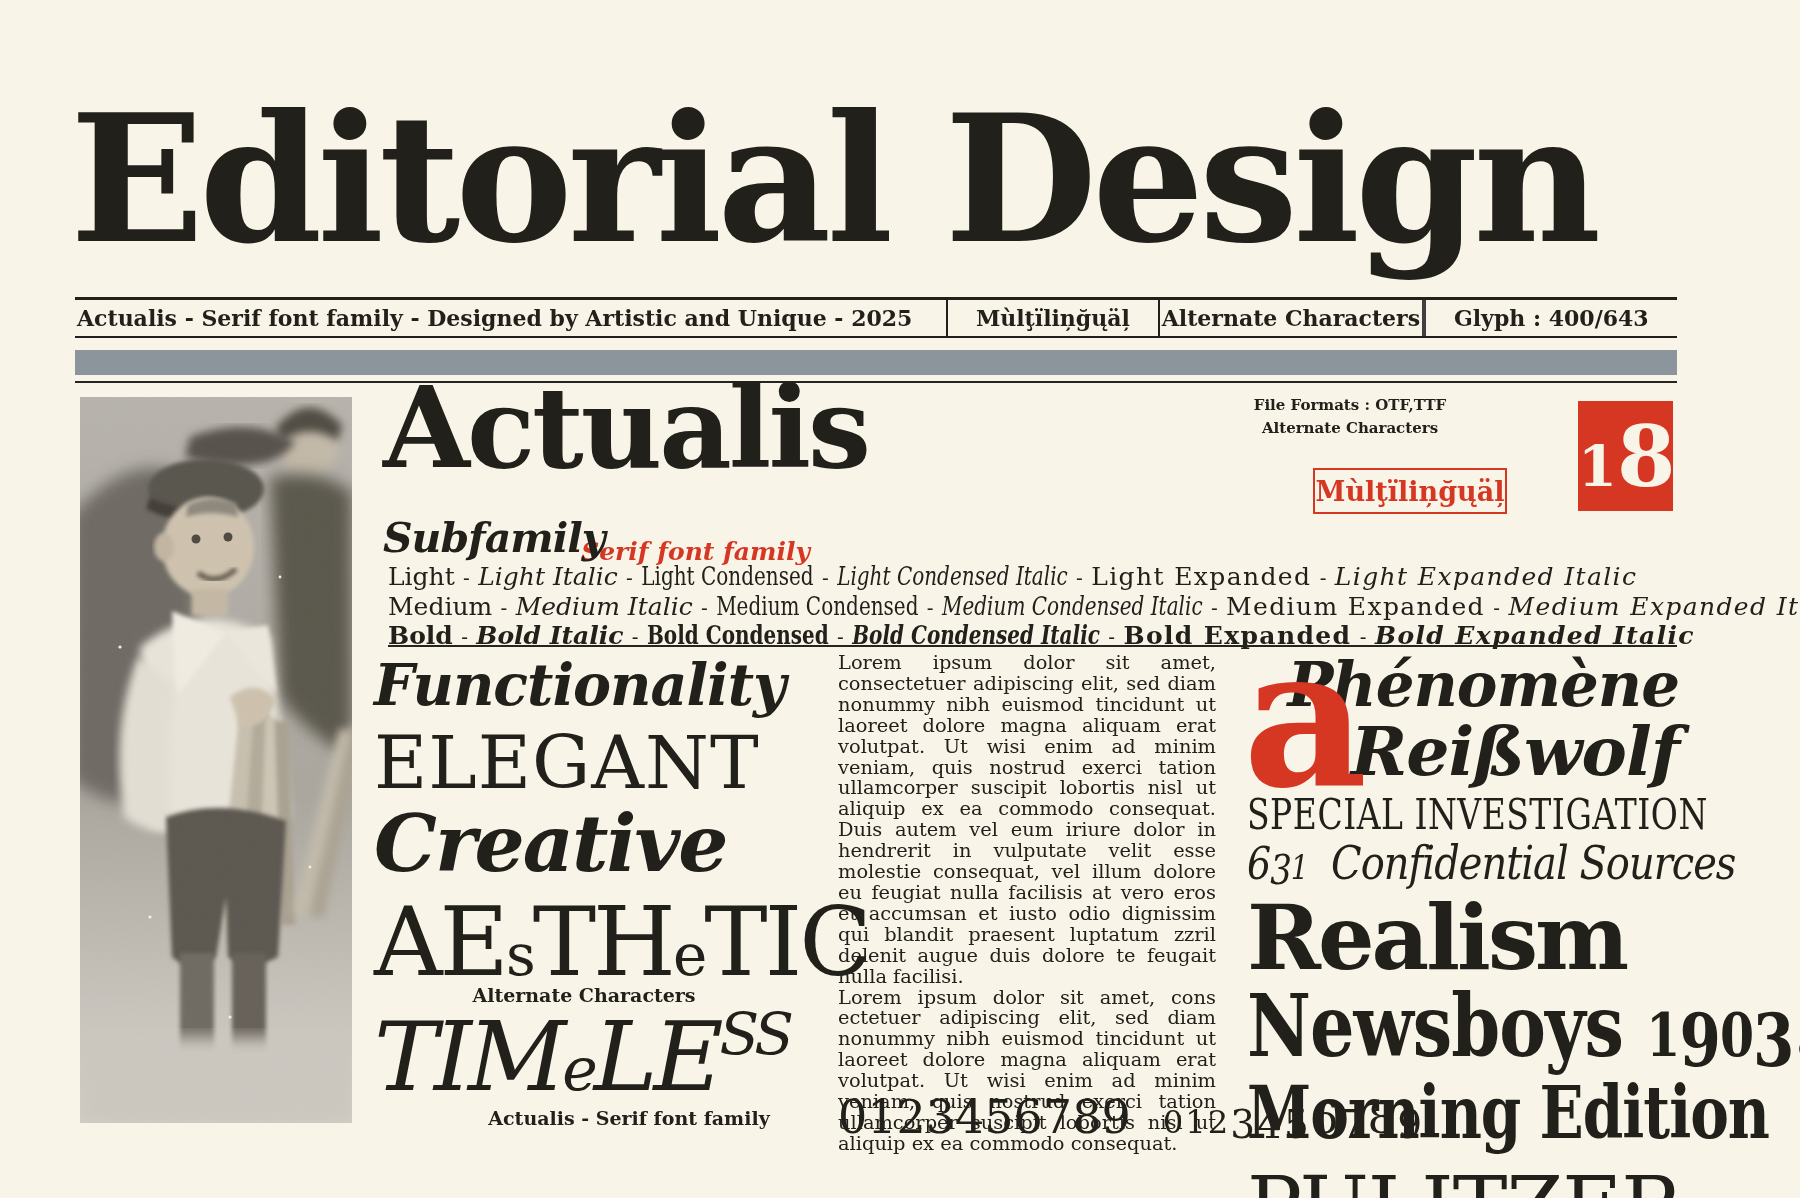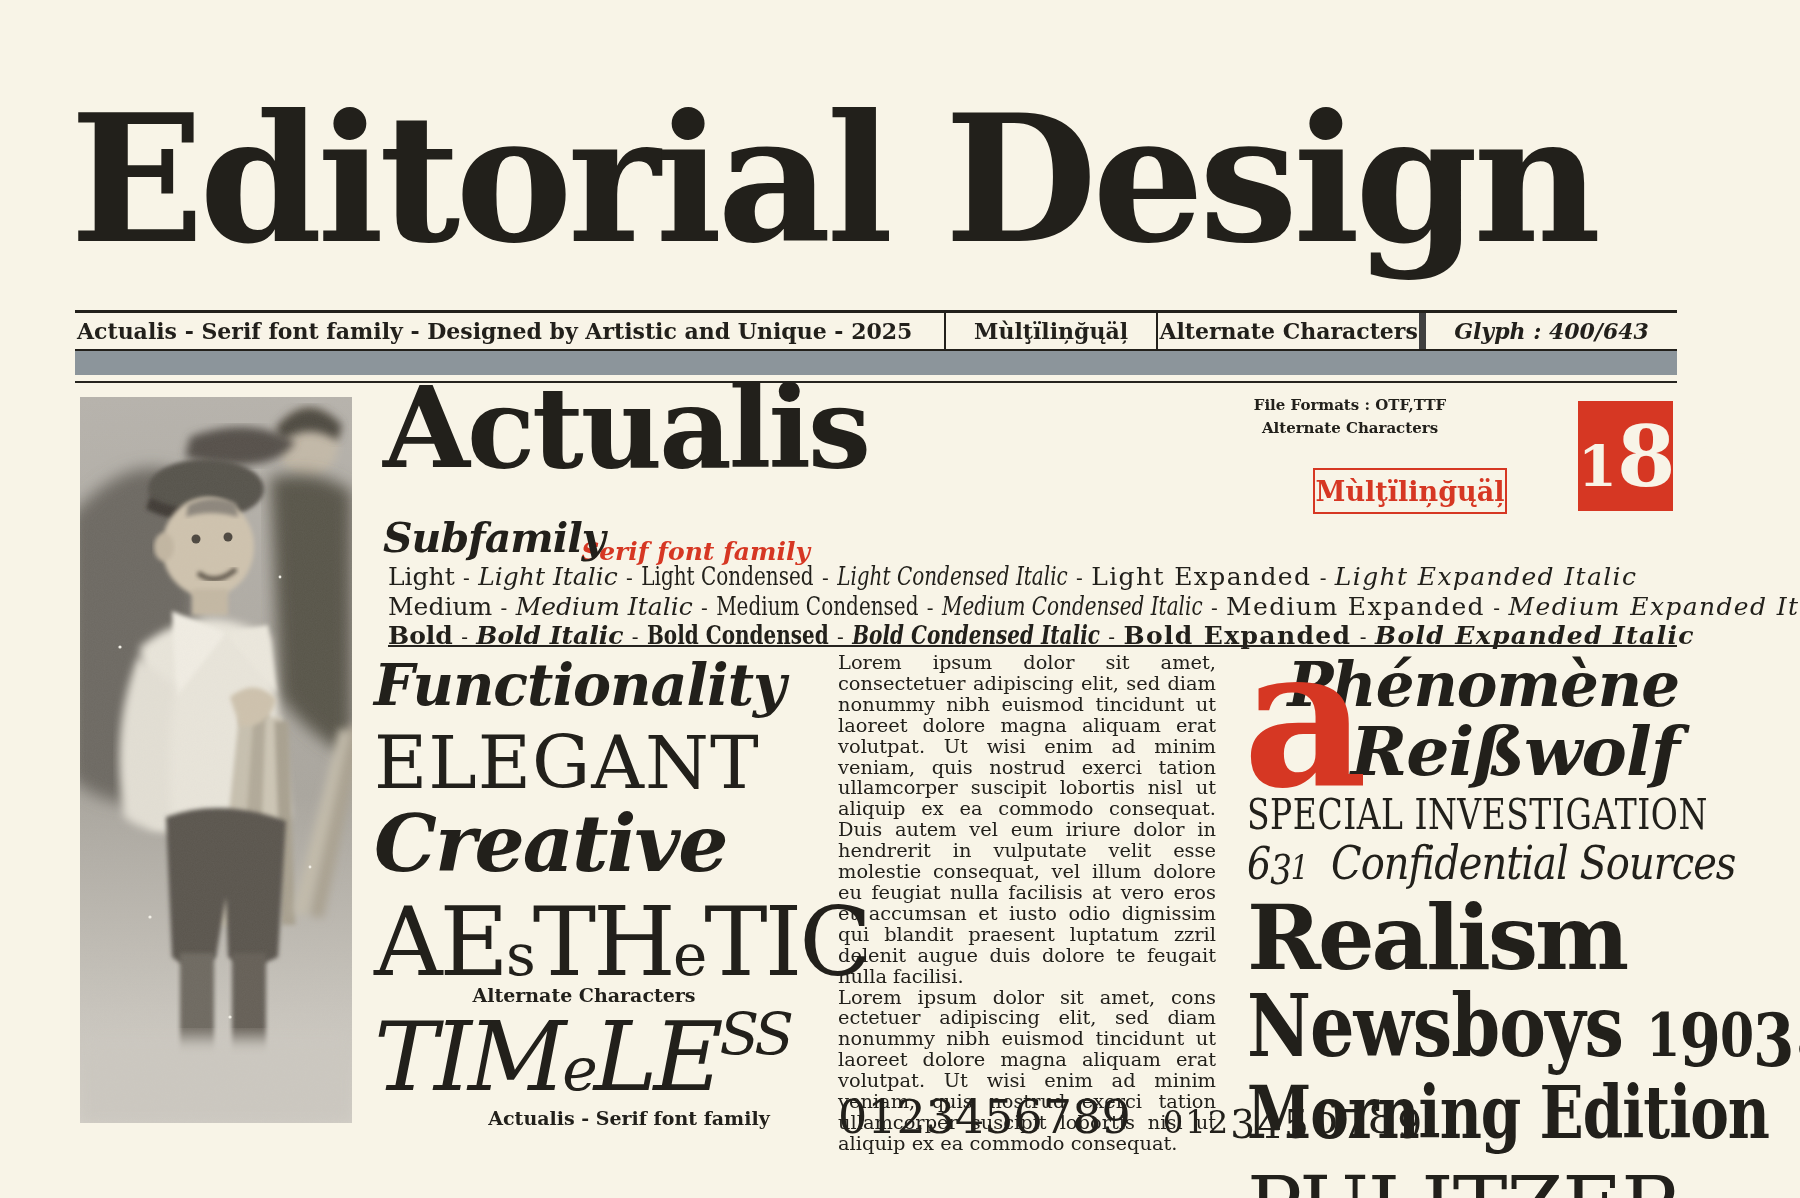--- a/index.html
+++ b/index.html
@@ -8,29 +8,29 @@
     background:#f8f4e7;color:#22201b;
     font-family:"DejaVu Serif", serif;
   }
   
   .masthead{
     position:absolute;left:70px;top:92px;z-index:3;
     font-size:176px;line-height:1;font-weight:bold;letter-spacing:-5px;white-space:nowrap;
   }
   
   .infobar{
-    position:absolute;left:75px;top:310px;width:1602px;height:36px;z-index:2;
+    position:absolute;left:75px;top:297px;width:1602px;height:36px;z-index:2;
     border-top:3px solid #22201b;border-bottom:2px solid #22201b;
     display:flex;align-items:center;font-weight:bold;font-size:22px;
   }
   .infobar .cell{height:100%;display:flex;align-items:center;justify-content:center;white-space:nowrap;}
   .cell.c1{width:874px;justify-content:flex-start;padding-left:2px;}
   .cell.c2{width:212px;border-left:2px solid #22201b;}
   .cell.c3{width:263px;border-left:2px solid #22201b;}
-  .cell.c4{width:253px;border-left:7px solid #404040;font-style:italic;}
+  .cell.c4{width:253px;border-left:4px solid #404040;}
   .graybar{position:absolute;left:75px;top:350px;width:1602px;height:25px;background:#8c959b;}
   .rule-under-bar{position:absolute;left:75px;top:381px;width:1602px;height:2px;background:#26241f;}
   
   .photo{position:absolute;left:80px;top:397px;width:272px;height:726px;}
   .photo svg{display:block;width:100%;height:100%;}
   
   .specs{
     position:absolute;left:1140px;top:394px;width:420px;text-align:center;
     font-weight:bold;font-size:15px;line-height:22.5px;white-space:nowrap;
   }

